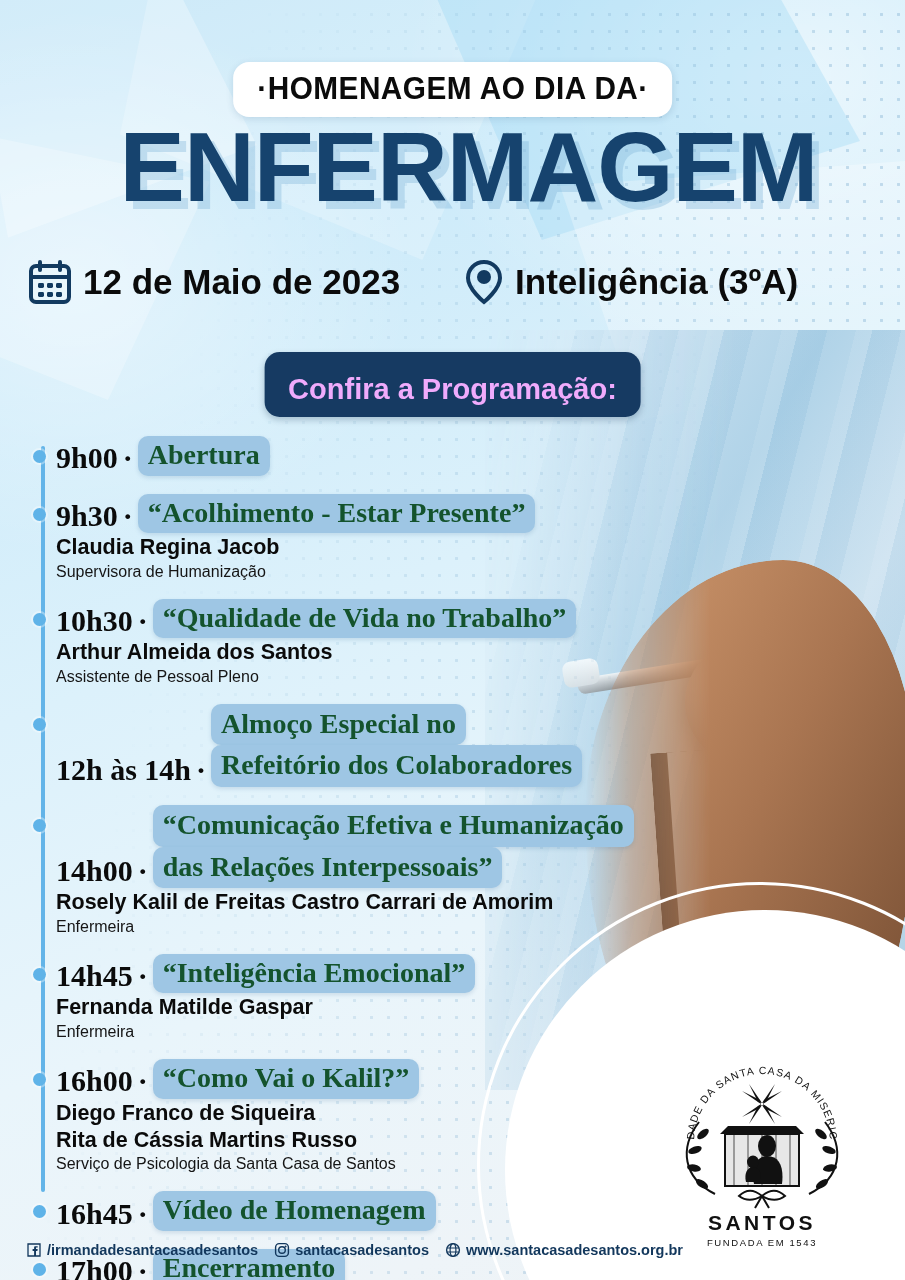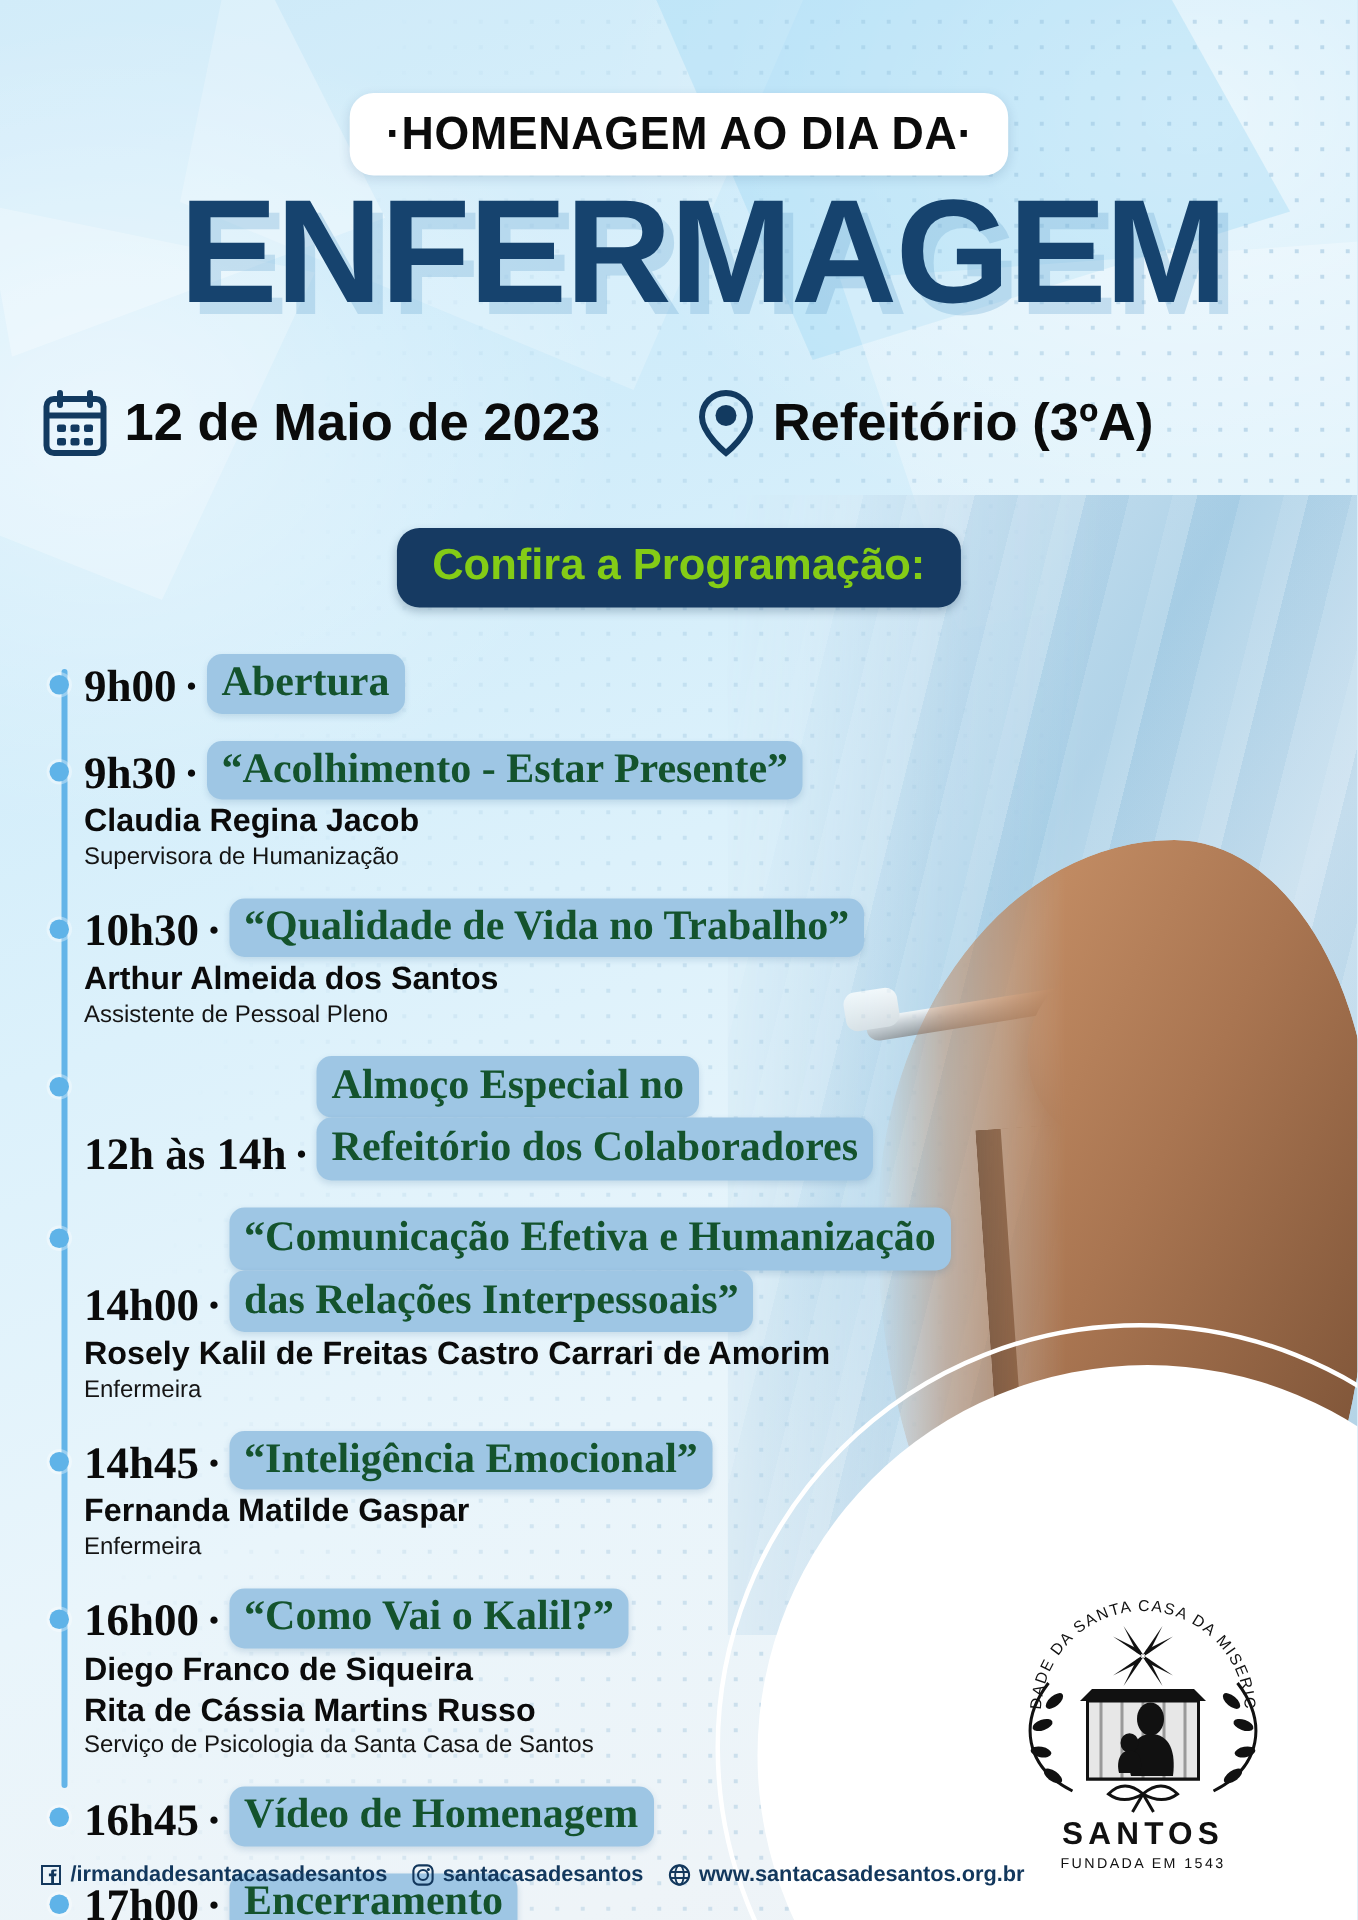--- a/index.html
+++ b/index.html
@@ -119,21 +119,21 @@
   .meta-item{display:flex;align-items:center;gap:11px;color:#0b0b0b;}
   .meta-text{font-size:35px;font-weight:800;letter-spacing:0;white-space:nowrap;}
   .meta .spacer{flex:0 0 24px;}
 
   
   .prog-badge{
     position:absolute;left:50%;top:352px;transform:translateX(-50%);
     background:#163a62;border-radius:15px;padding:9px 24px 11px;
     box-shadow:0 3px 6px rgba(20,50,85,.25);
   }
-  .prog-badge span{display:block;color:#84cc16;font-weight:800;font-size:29px;white-space:nowrap;}
+  .prog-badge span{display:block;color:#f0abfc;font-weight:800;font-size:29px;white-space:nowrap;margin-top:12px;}
 
   
   .timeline-line{
     position:absolute;left:41px;top:446px;width:4px;height:746px;
     background:#63b4e8;border-radius:2px;
   }
   .schedule{position:absolute;left:56px;top:436px;width:700px;}
   .item{position:relative;margin-bottom:18px;}
   .dot{
     position:absolute;left:-23px;top:14px;width:13px;height:13px;border-radius:50%;
@@ -276,21 +276,21 @@
         </g>
       </svg>
       <span class="meta-text">12 de Maio de 2023</span>
     </div>
     <div class="spacer"></div>
     <div class="meta-item">
       <svg width="40" height="48" viewBox="0 0 40 48">
         <path d="M20 4 C11 4 4 11 4 20 C4 31 20 44 20 44 C20 44 36 31 36 20 C36 11 29 4 20 4 Z" fill="none" stroke="#123a60" stroke-width="4"></path>
         <circle cx="20" cy="19" r="7" fill="#123a60"></circle>
       </svg>
-      <span class="meta-text">Refeitório (3ºA)</span>
+      <span class="meta-text">Inteligência (3ºA)</span>
     </div>
   </div>
 
   <div class="prog-badge">
     <span>Confira a Programação:</span>
   </div>
 
   <div class="timeline-line"></div>
   <div class="schedule" id="schedule">
       <div class="item">

